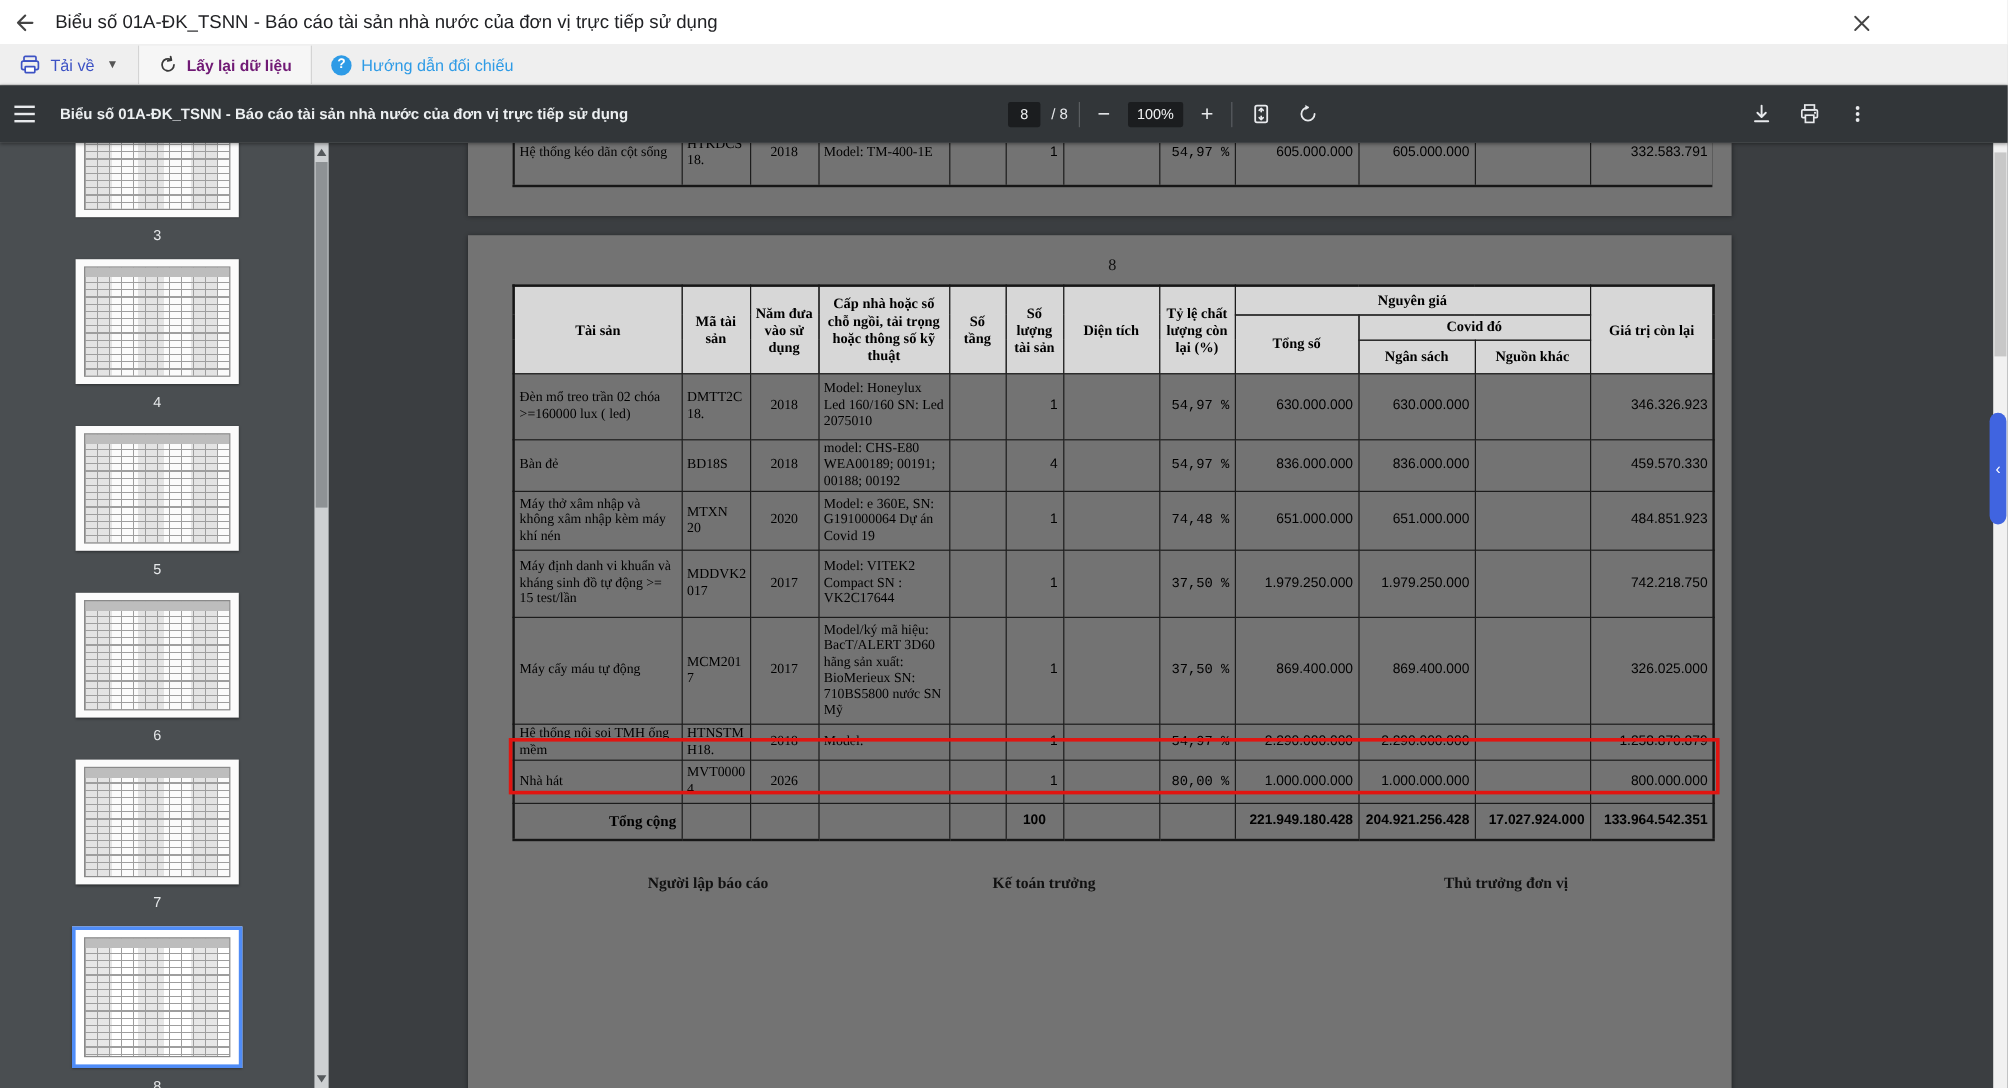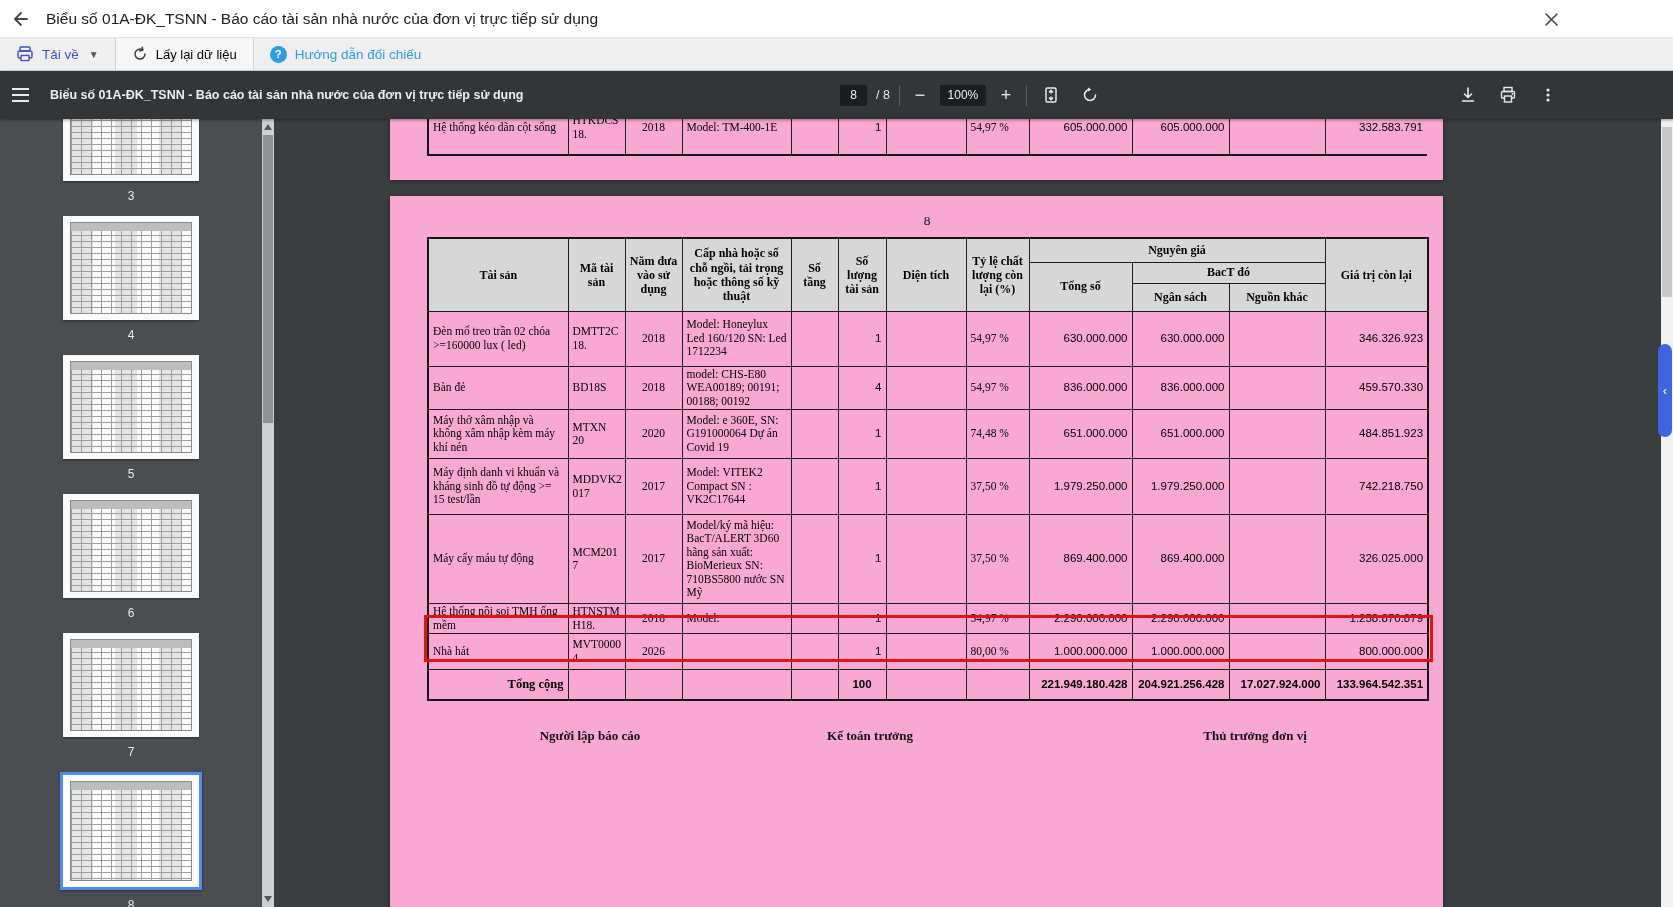--- a/index.html
+++ b/index.html
@@ -14,21 +14,21 @@
   .close-btn { position:absolute; right:112px; top:9px; width:20px; height:20px;
     display:flex; align-items:center; justify-content:center; cursor:pointer; }
 
   
   .toolbar2 { position:absolute; left:0; top:38px; width:1673px; height:33px;
     background:#efefef; border-bottom:1px solid #d9d9d9; display:flex; align-items:stretch; }
   .tb-seg { display:flex; align-items:center; padding:16px 16px; gap:8px; }
   .seg-download { border-right:1px solid #d4d4d4; }
   .seg-reload { background:#f6f6f6; border-right:1px solid #d4d4d4; }
   .seg-download .lbl { color:#3d52c4; font-size:13.5px; }
-  .seg-reload .lbl { color:#000000; font-size:13px; }
+  .seg-reload .lbl { color:#701a75; font-size:13px;font-weight:bold; }
   .seg-guide .lbl { color:#2e9be6; font-size:13.5px; }
   .caret { font-size:10px; color:#555; margin-left:2px; }
   .qmark { width:17px; height:17px; border-radius:50%; background:#2e9be6; color:#fff;
     font-size:11.5px; font-weight:bold; display:flex; align-items:center; justify-content:center; }
 
   
   .pdf-toolbar { position:absolute; left:0; top:71px; width:1673px; height:48px; background:#323639;
     display:flex; align-items:center; box-shadow:0 1px 3px rgba(0,0,0,.4); z-index:5; }
   .hamburger { width:40px; height:48px; display:flex; flex-direction:column; gap:4px;
     align-items:center; justify-content:center; cursor:pointer; }
@@ -65,21 +65,21 @@
 
   
   .sb-scroll { position:absolute; left:262px; top:0; width:12px; height:788px; background:#cdd0d2; cursor:pointer; }
   .sb-scroll .thumb-bar { position:absolute; left:1px; width:10px; top:16px; height:288px; background:#8e9295; }
   .sb-arrow { position:absolute; left:2px; width:0; height:0; border-left:4px solid transparent; border-right:4px solid transparent; }
   .sb-arrow.up { top:5px; border-bottom:6px solid #55595c; }
   .sb-arrow.down { bottom:5px; border-top:6px solid #55595c; }
 
   
   .doc-area { position:absolute; left:274px; top:0; right:12px; bottom:0; background:#3b3e41; overflow:hidden; }
-  .sheet { position:absolute; left:116px; width:1053px; background:#f9a8d4; box-shadow:0 1px 4px rgba(0,0,0,.45); }
+  .sheet { position:absolute; left:116px; width:1053px; background:#737373; box-shadow:0 1px 4px rgba(0,0,0,.45); }
   .sheet-prev { top:0; height:61px; }
   .sheet-main { top:77px; height:720px; }
 
   
   .right-scroll { position:absolute; right:0; top:0; width:12px; height:788px; background:#f1f1f1; cursor:pointer; }
   .right-scroll .thumb-bar { position:absolute; left:1px; width:10px; top:8px; height:170px; background:#c8c8c8; }
   .drawer-pill { position:absolute; right:1px; top:225px; width:14px; height:93px; background:#4064e0;
     border-radius:8px; z-index:9; color:#fff; display:flex; align-items:center; justify-content:center;
     font-size:13px; cursor:pointer; }
 
@@ -90,21 +90,21 @@
   table.report th, table.report td { border:1px solid #1c1c1c; overflow:hidden;
     padding:1px 4px; vertical-align:middle; line-height:1.18; }
   table.report th { background:#d7d7d7; font-weight:bold; font-size:12px; text-align:center; }
   table.report td { font-size:11.5px; }
   td.c-name { text-align:left; padding-left:7px; }
   td.c-code { text-align:left; }
   td.c-year { text-align:center; }
   td.c-spec { text-align:left; }
   td.c-floors, td.c-area { text-align:center; }
   td.c-qty  { text-align:right; padding-right:20px; font-family:"Liberation Sans","DejaVu Sans",sans-serif; font-size:11px; }
-  td.c-pct  { text-align:left; padding-right:5px;  font-family:Liberation Serif, serif; font-size:11px; }
+  td.c-pct  { text-align:right; padding-right:5px;  font-family:Liberation Mono, monospace; font-size:11px; }
   td.c-money{ text-align:right; padding-right:5px;  font-family:"Liberation Sans","DejaVu Sans",sans-serif; font-size:11px; }
   tr.totals td { font-weight:bold; border-bottom:2px solid #161616; }
   tr.totals td.c-name { text-align:right; font-size:12.5px; }
   tr.totals td.c-qty { text-align:center; padding-right:4px; }
 
   .prev-crop { position:absolute; left:37px; top:0; width:1000px; height:37px; overflow:hidden; }
   .prev-crop table { margin-top:-20px; }
   .page-label { position:absolute; left:37px; top:17px; width:1000px; text-align:center;
     font-size:13.5px; color:#111; }
   .main-table-wrap { position:absolute; left:37px; top:41px; }
@@ -329,33 +329,33 @@
               <th rowspan="3">Cấp nhà hoặc số chỗ ngồi, tải trọng hoặc thông số kỹ thuật</th>
               <th rowspan="3">Số tầng</th>
               <th rowspan="3">Số lượng tài sản</th>
               <th rowspan="3">Diện tích</th>
               <th rowspan="3">Tỷ lệ chất lượng còn lại (%)</th>
               <th colspan="3">Nguyên giá</th>
               <th rowspan="3">Giá trị còn lại</th>
             </tr>
             <tr style="height:21px">
               <th rowspan="2">Tổng số</th>
-              <th colspan="2">BacT đó</th>
+              <th colspan="2">Covid đó</th>
             </tr>
             <tr style="height:28px">
               <th>Ngân sách</th>
               <th>Nguồn khác</th>
             </tr>
           </thead>
           <tbody>
               <tr style="height: 55px;">
                 <td class="c-name">Đèn mổ treo trần 02 chóa &gt;=160000 lux ( led)</td>
                 <td class="c-code">DMTT2C 18.</td>
                 <td class="c-year">2018</td>
-                <td class="c-spec">Model: Honeylux Led 160/120   SN: Led 1712234</td>
+                <td class="c-spec">Model: Honeylux Led 160/160   SN: Led 2075010</td>
                 <td class="c-floors"></td>
                 <td class="c-qty">1</td>
                 <td class="c-area"></td>
                 <td class="c-pct">54,97 %</td>
                 <td class="c-money">630.000.000</td>
                 <td class="c-money">630.000.000</td>
                 <td class="c-money"></td>
                 <td class="c-money">346.326.923</td>
               </tr>
               <tr style="height: 41px;">

